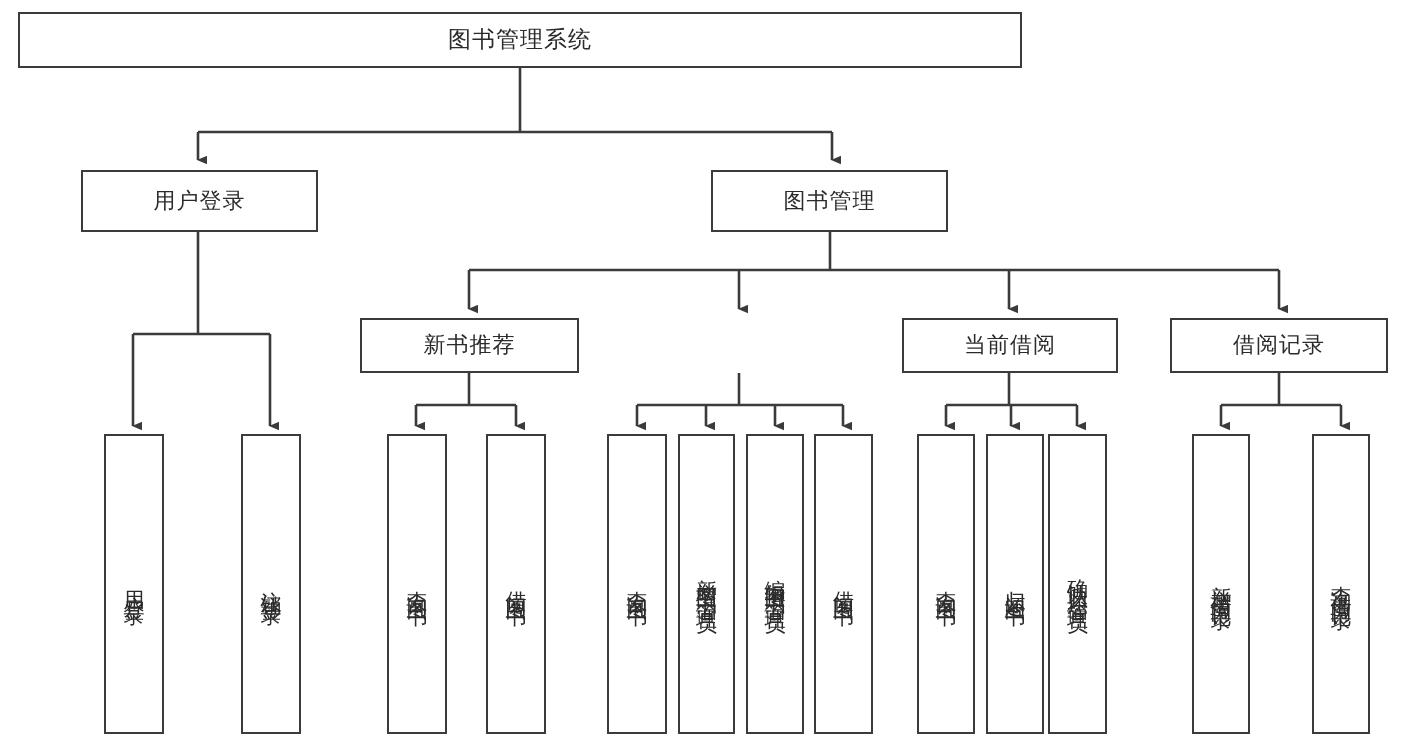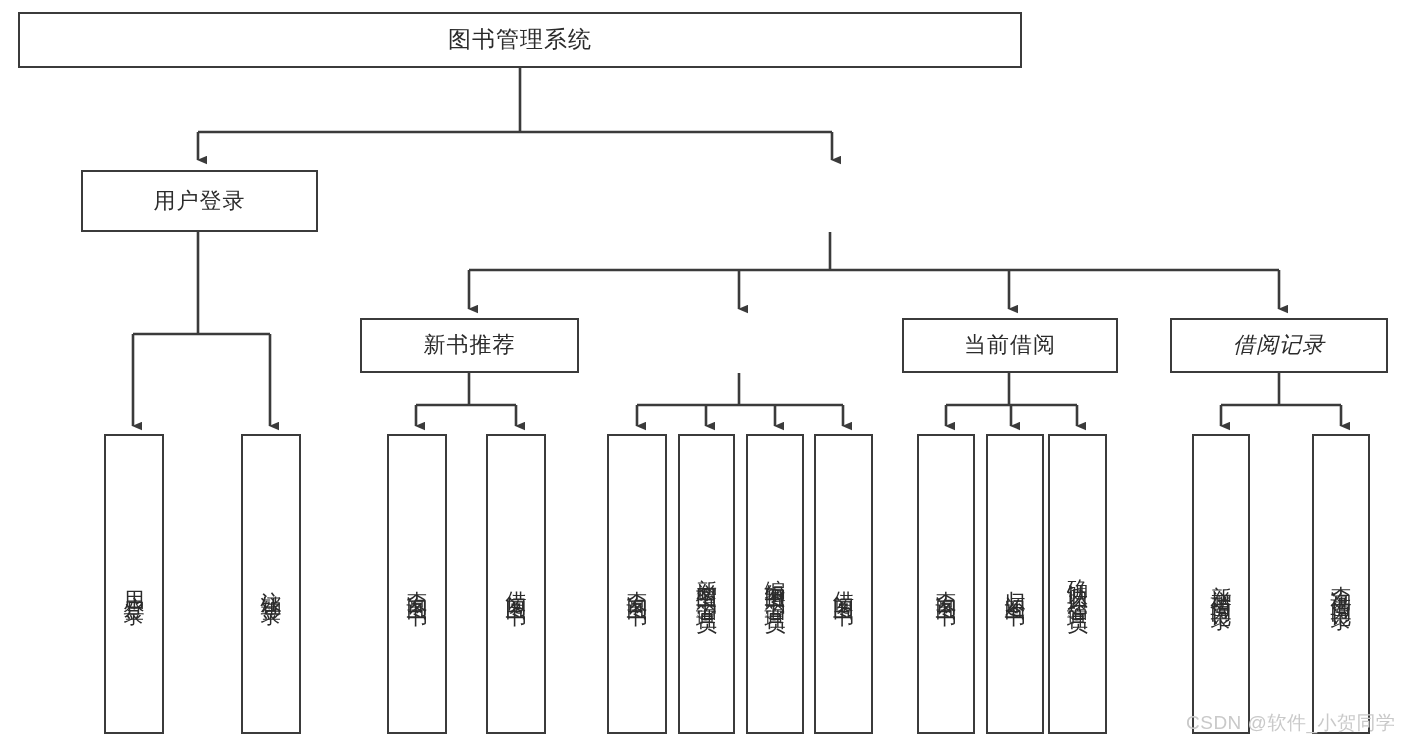--- a/index.html
+++ b/index.html
@@ -118,28 +118,31 @@
     </g>
   </svg>
 
   <div class="node horiz root" style="left:18px; top:12px; width:1004px; height:56px;">
     <span>图书管理系统</span>
   </div>
 
   <div class="node horiz" style="left:81px; top:170px; width:237px; height:62px;">
     <span>用户登录</span>
   </div>
+  <div class="node horiz" style="left:711px; top:170px; width:237px; height:62px;">
+    <span>图书管理</span>
+  </div>
 
   <div class="node horiz" style="left:360px; top:318px; width:219px; height:55px;align-items:center;">
     <span>新书推荐</span>
   </div>
   <div class="node horiz" style="left:902px; top:318px; width:216px; height:55px;">
     <span>当前借阅</span>
   </div>
-  <div class="node horiz" style="left:1170px; top:318px; width:218px; height:55px;font-style:italic;">
+  <div class="node horiz" style="left:1170px; top:318px; width:218px; height:55px;">
     <span>借阅记录</span>
   </div>
 
   <div class="node vert" style="left:104px; top:434px; width:60px; height:300px;">
     <span class="vtext">用户登录</span>
   </div>
   <div class="node vert" style="left:241px; top:434px; width:60px; height:300px;">
     <span class="vtext">注销登录</span>
   </div>
 
@@ -173,15 +176,14 @@
     <span class="vtext">确认归还（管理员）</span>
   </div>
 
   <div class="node vert" style="left:1192px; top:434px; width:58px; height:300px;">
     <span class="vtext">新增借阅记录</span>
   </div>
   <div class="node vert" style="left:1312px; top:434px; width:58px; height:300px;">
     <span class="vtext">查询借阅记录</span>
   </div>
 
-  <div class="watermark">CSDN @软件_小贺同学</div>
 
 </div>
 
 </body></html>

